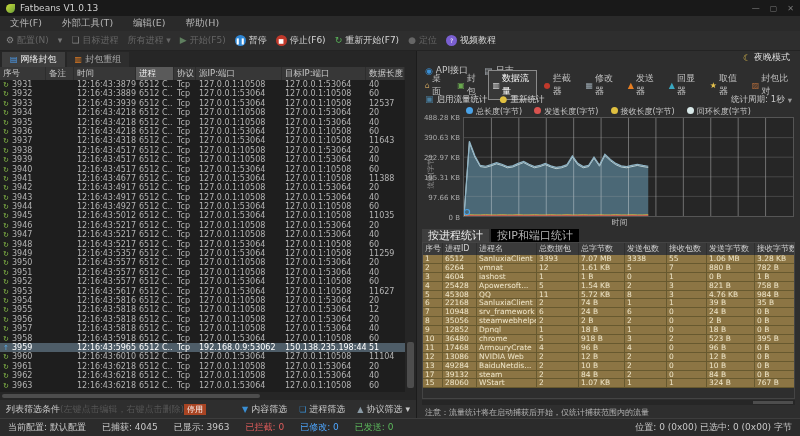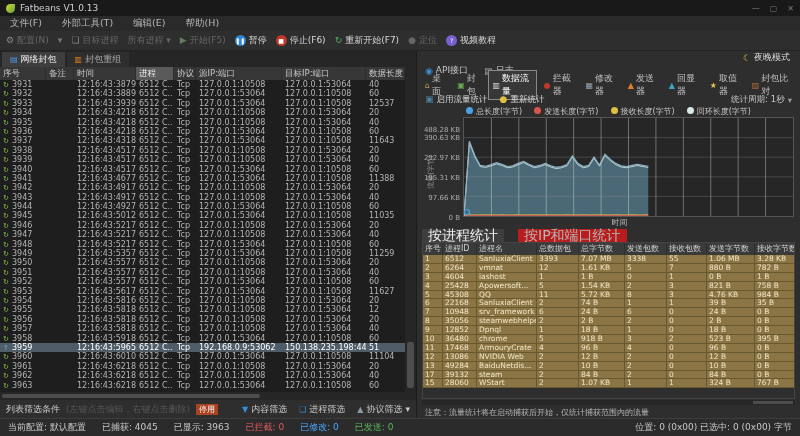--- a/index.html
+++ b/index.html
@@ -52,21 +52,21 @@
   .pt-row.selected { background:#4e5d68; color:#fff; }
   .row-ico { display:inline-block; width:9px; font-size:7px; line-height:9.4px; }
   .vscroll { width:11px; background:#262626; position:relative; flex:none; }
   .vscroll .thumb { position:absolute; left:2px; right:2px; bottom:4px; height:46px;
     background:#4d4d4d; border-radius:2px; }
   .hscroll { height:8px; background:#262626; position:relative; flex:none; }
   .hscroll .thumb { position:absolute; top:2px; height:4px; left:2px; width:62%;
     background:#4d4d4d; border-radius:2px; }
 
   
-  .filter-row { height:18px; display:flex; align-items:center; gap:6px; padding:0 6px;
+  .filter-row { height:18px; display:flex; align-items:center; padding:0 6px;
     background:#2e2e2e; font-size:9px; flex:none; }
   .filter-hint { color:#555; }
   .badge { background:#a84423; color:#fff; font-size:8px; padding:0 3px; line-height:11px; }
   .filter-buttons { margin-left:auto; display:flex; gap:12px; }
   .fbtn { display:flex; align-items:center; gap:3px; color:#c8c8c8; }
   .fbtn .glyph { font-size:8px; }
 
   
   .night-row { height:13px; display:flex; justify-content:flex-end; align-items:center;
     gap:3px; padding:0 10px; font-size:9px; color:#ddd; flex:none; }
@@ -91,23 +91,23 @@
   .y-axis { width:40px; position:relative; flex:none; font-size:7px; color:#aaa; }
   .y-axis .ylab { position:absolute; right:3px; transform:translateY(-50%); white-space:nowrap; }
   .y-title { position:absolute; left:-9px; top:50px; transform:rotate(-90deg);
     font-size:7px; color:#999; white-space:nowrap; }
   .chart-svg { background:#262626; border:1px solid #555; flex:1; }
   .x-axis { height:10px; position:relative; font-size:7px; color:#aaa; }
   .x-axis .xlab { position:absolute; white-space:nowrap; }
   .x-title { height:11px; position:relative; font-size:8px; color:#bbb; }
   .x-title span { position:absolute; }
 
-  .stat-tabs { height:14px; display:flex; gap:14px; padding:1px 5px 0; font-size:14px;
+  .stat-tabs { height:14px; display:flex; gap:2px; padding:1px 5px 0; font-size:11px;
     color:#b5b5b5; flex:none; }
-  .stab { padding:0 6px; background:#b91c1c; line-height:13px; }
+  .stab { padding:0 6px; background:#000000; line-height:13px; }
   .stab.active { background:#3e3e3e; color:#eee; }
 
   .proc-table { margin:0 5px; flex:1; display:flex; flex-direction:column;
     min-height:0; overflow:hidden; border:1px solid #444; }
   .proc-header { display:flex; background:#3a3a3a; height:12px; line-height:12px;
     font-size:8px; color:#d0d0d0; flex:none; }
   .proc-header .cell { padding:0 2px; overflow:hidden; white-space:nowrap; border-right:1px solid #2f2f2f; }
   .proc-body { flex:1; overflow:hidden; }
   .proc-row { display:flex; height:8.9px; line-height:8.9px; font-size:7.5px;
     background:#8c7544; color:#efe6c9; border-bottom:1px solid #67592f; white-space:nowrap; }
@@ -651,21 +651,21 @@
           <span><span class="dot" style="background: rgb(74, 163, 232);"></span><span>总长度(字节)</span></span>
           <span><span class="dot" style="background: rgb(217, 83, 79);"></span><span>发送长度(字节)</span></span>
           <span><span class="dot" style="background: rgb(224, 192, 64);"></span><span>接收长度(字节)</span></span>
           <span><span class="dot" style="background: rgb(216, 232, 232);"></span><span>回环长度(字节)</span></span>
         </div>
 
       <div class="chart-block">
         <div class="chart-wrap">
           <div class="y-axis">
             <span class="y-title">流量(字节)</span>
-          <span class="ylab" style="top: 13px;">488.28 KB</span>
+          <span class="ylab" style="top: 1px;">488.28 KB</span>
               <span class="ylab" style="top: 21px;">390.63 KB</span>
               <span class="ylab" style="top: 41px;">292.97 KB</span>
               <span class="ylab" style="top: 61px;">195.31 KB</span>
               <span class="ylab" style="top: 81px;">97.66 KB</span>
               <span class="ylab" style="top: 101px;">0 B</span>
             </div>
           <svg id="chart-svg" class="chart-svg" width="330" height="100" viewBox="0 0 330 100" preserveAspectRatio="none">
               <path d="M0.0,100.0 L5.4,23.8 L10.9,38.6 L16.3,48.4 L21.7,49.2 L27.2,47.6 L32.6,45.5 L38.0,47.2 L43.5,49.6 L48.9,48.8 L54.4,46.3 L59.8,44.3 L65.2,47.2 L70.7,49.6 L76.1,48.4 L81.5,46.3 L87.0,48.8 L92.4,50.4 L97.8,49.6 L103.3,47.6 L108.7,38.6 L114.1,46.3 L119.6,49.6 L125.0,48.4 L130.4,39.8 L135.9,48.0 L141.3,36.9 L146.8,42.2 L152.2,46.3 L157.6,48.8 L163.1,49.6 L168.5,48.4 L173.9,47.2 L179.4,48.4 L184.8,49.2 L184.8,100 L0,100 Z" fill="#50707f" fill-opacity="0.9"></path>
               <line x1="27.5" y1="0" x2="27.5" y2="100" stroke="#ffffff" stroke-opacity="0.35" stroke-width="1"></line>
               <line x1="55" y1="0" x2="55" y2="100" stroke="#ffffff" stroke-opacity="0.35" stroke-width="1"></line>

